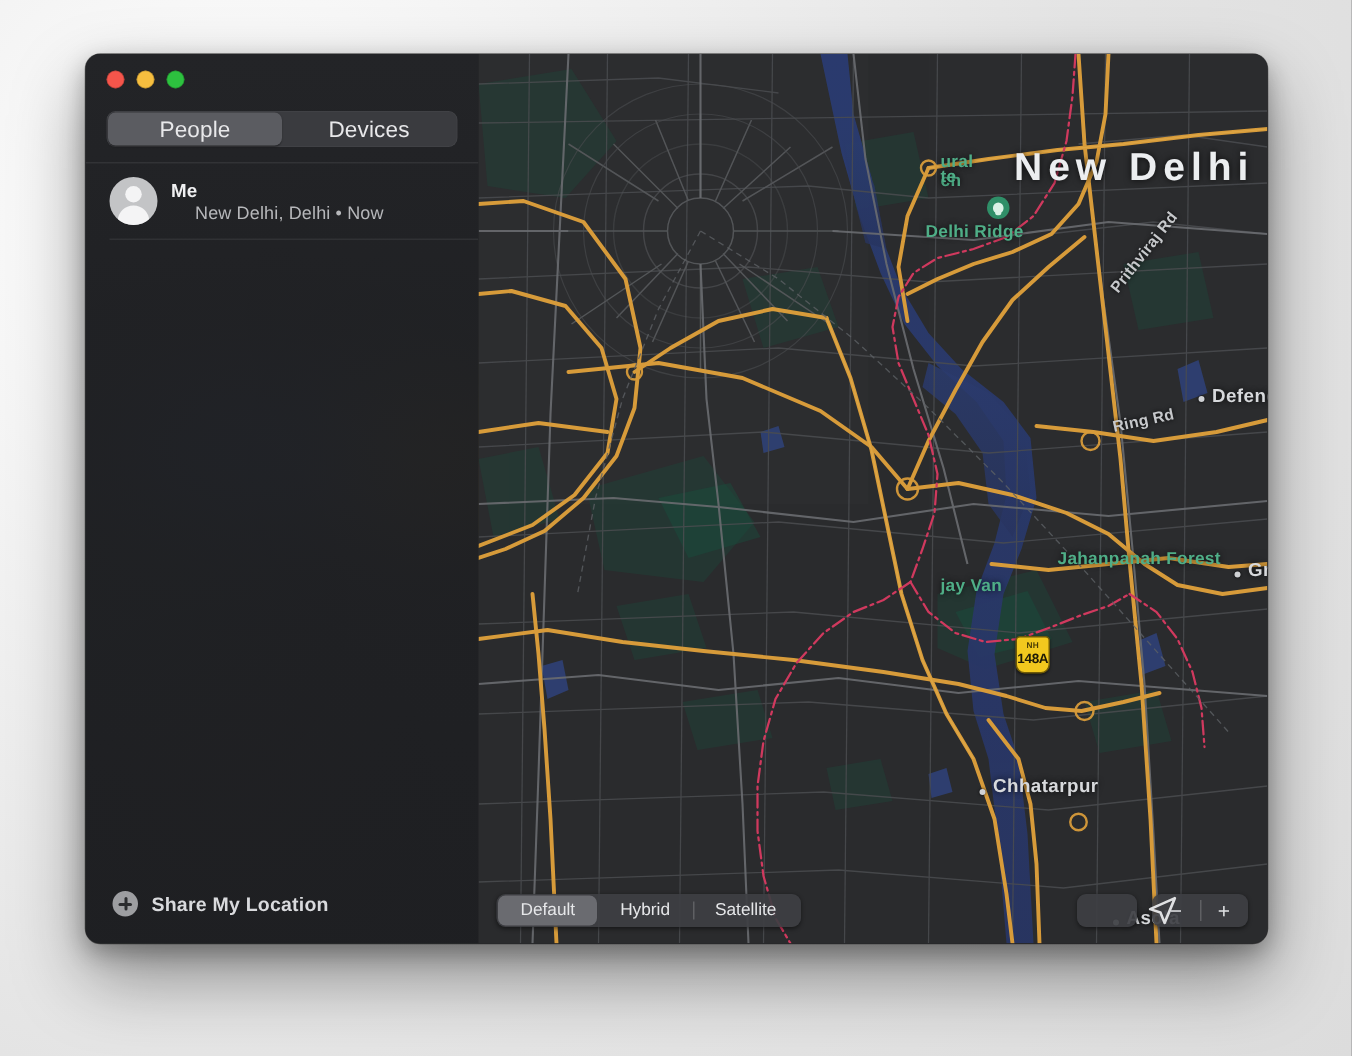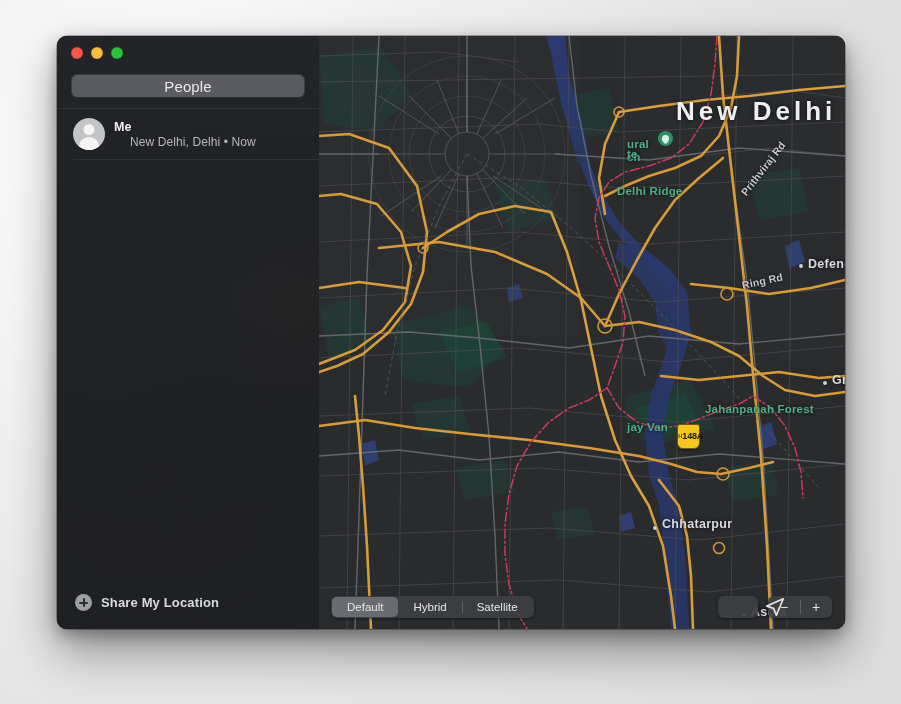--- a/index.html
+++ b/index.html
@@ -118,37 +118,36 @@
     font-size:26px; font-weight:bold; color:#eceef0; letter-spacing:4px;
     text-shadow:0 0 5px rgba(0,0,0,.75);
   }
   .place {
     font-size:12.5px; font-weight:bold; color:#d7d9dc; letter-spacing:.3px;
     text-shadow:0 0 4px rgba(0,0,0,.8);
   }
   .park {
     font-size:11.5px; font-weight:bold; color:#4fae87; letter-spacing:.2px;
     text-shadow:0 0 4px rgba(0,0,0,.7);
-    margin-top:36px;
   }
   .road {
     font-size:10.5px; font-weight:bold; color:#c6c8cb; letter-spacing:.2px;
     text-shadow:0 0 3px rgba(0,0,0,.85);
   }
   .pdot {
     position:absolute; width:4px; height:4px; border-radius:50%;
     background:#cfd1d4; box-shadow:0 0 2px rgba(0,0,0,.9);
   }
 
   
   .shield {
     position:absolute; width:23px; height:25px;
     background:#f2c81e; border-radius:3px 3px 6px 6px;
     border:1.2px solid #6f5a07;
-    display:flex; align-items:center; justify-content:center;
+    display:flex; flex-direction:column; align-items:center; justify-content:center;
     line-height:1; box-shadow:0 1px 2px rgba(0,0,0,.5);
   }
   .shield .nh { font-size:5.5px; font-weight:bold; color:#4a3c05; letter-spacing:.2px; }
   .shield .num { font-size:9px; font-weight:bold; color:#1d1906; letter-spacing:-.2px; }
 
   
   .poi-park {
     position:absolute; width:15px; height:15px; border-radius:50%;
     background:#2f8f68; display:flex; align-items:center; justify-content:center;
   }
@@ -212,20 +211,21 @@
 
     <div class="sidebar-inner">
       <div class="titlebar">
         <span class="light red"></span>
         <span class="light yellow"></span>
         <span class="light green"></span>
       </div>
 
       <div class="segmented">
         <div class="seg active">People</div>
+        <div class="seg">Devices</div>
       </div>
 
       <div class="sep"></div>
 
       <div class="people-list">
         <div class="person">
           <div class="avatar"></div>
           <div class="person-text">
             <div class="person-name">Me</div>
             <div class="person-sub">New Delhi, Delhi • Now</div>

